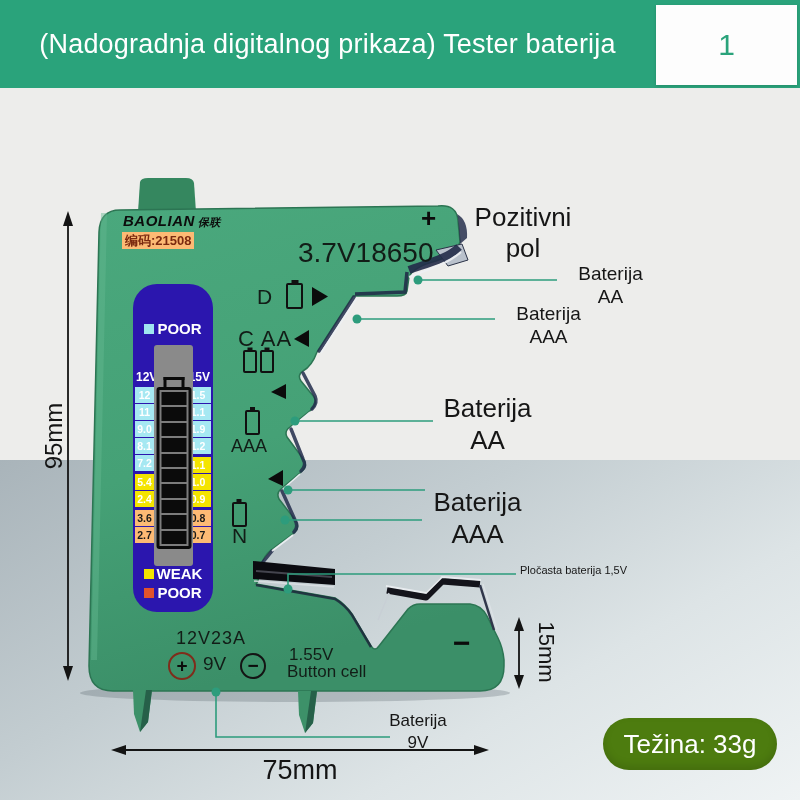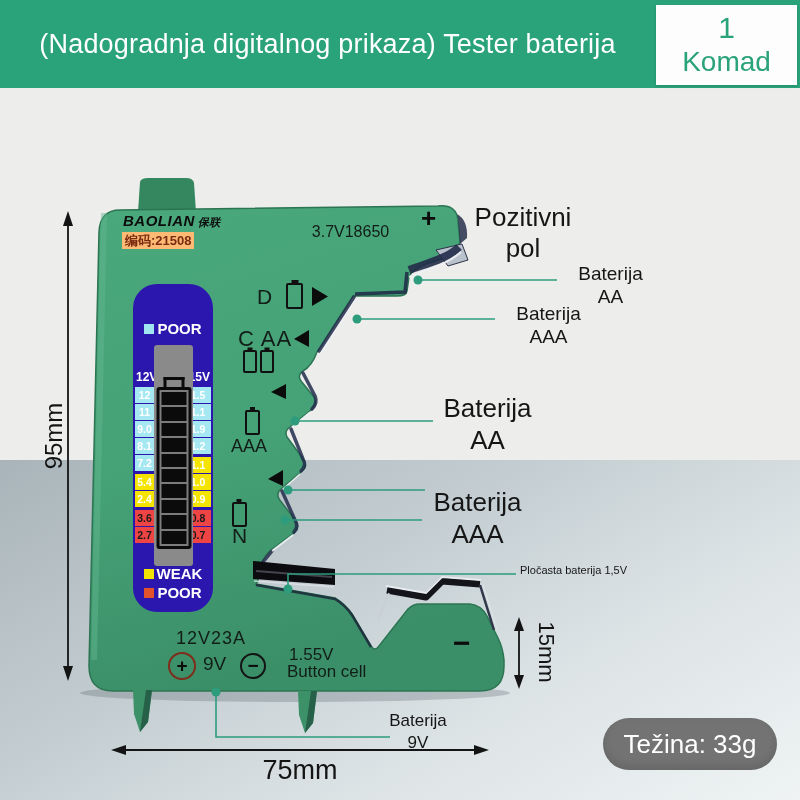--- a/index.html
+++ b/index.html
@@ -28,29 +28,29 @@
   #lbl-aa-mid{left:425px;top:392px;width:125px;font-size:26px;line-height:32px;}
   #lbl-aaa-mid{left:415px;top:486px;width:125px;font-size:26px;line-height:32px;}
   #lbl-plocasta{left:520px;top:564px;width:175px;font-size:11px;text-align:left;}
   #lbl-9v{left:378px;top:710px;width:80px;font-size:17px;line-height:22px;}
   
   .dim{color:#141414;text-align:center;}
   #dim-95{left:-6px;top:422px;width:120px;font-size:24px;transform:rotate(-90deg);}
   #dim-75{left:230px;top:755px;width:140px;font-size:27px;}
   #dim-15{left:501px;top:639px;width:90px;font-size:22px;transform:rotate(90deg);}
   
-  #badge{left:603px;top:718px;width:174px;height:52px;border-radius:26px;background:#737373;
+  #badge{left:603px;top:718px;width:174px;height:52px;border-radius:26px;background:#4d7c0f;
        color:#fff;font-size:26px;display:flex;align-items:center;justify-content:center;
        box-shadow:inset 0 -4px 8px rgba(0,0,0,.12);}
   
   .dtxt{color:#121d17;}
   #brand{left:123px;top:212px;font-size:15px;font-weight:900;font-style:italic;color:#0c0c0c;letter-spacing:.5px;}
   #brand .cn{font-size:11px;font-weight:700;margin-left:3px;}
   #code{left:122px;top:232px;background:#fdba74;color:#7c2a10;font-size:13px;font-weight:700;padding:0 3px;line-height:17px;}
-  #v18650{left:298px;top:223px;width:105px;text-align:center;font-size:16px;}
+  #v18650{left:298px;top:237px;width:105px;text-align:center;font-size:28px;}
   #plus-top{left:421px;top:203px;font-size:26px;font-weight:700;color:#0b0b0b;}
   #d-label{left:257px;top:285px;font-size:21px;}
   #caa-label{left:238px;top:326px;font-size:22px;letter-spacing:1px;}
   #aaa-label{left:231px;top:436px;font-size:18px;}
   #n-label{left:232px;top:524px;font-size:21px;}
   #v12-label{left:176px;top:628px;font-size:18px;letter-spacing:1px;}
   #v9-label{left:203px;top:653px;font-size:19px;}
   #circle-plus{left:168px;top:652px;width:24px;height:24px;border:2.5px solid #7f2c1b;border-radius:50%;
        display:flex;align-items:center;justify-content:center;font-size:19px;font-weight:700;color:#0c0c0c;}
   #circle-minus{left:240px;top:653px;width:22px;height:22px;border:2.2px solid #141414;border-radius:50%;
@@ -66,21 +66,21 @@
   #good-row{top:36px;} #weak-row{top:281px;} #poor-row{top:300px;}
   .hdr{position:absolute;top:86px;color:#fff;font-weight:700;font-size:12px;}
   #hdr12{left:3px;} #hdr15{right:3px;}
   .col{position:absolute;top:103px;display:flex;flex-direction:column;}
   #col-left{left:2px;width:19px;} #col-right{right:2px;width:26px;}
   .cell{height:16px;line-height:16px;margin-bottom:1px;text-align:center;
        font-size:10.5px;font-weight:700;}
   .cell.gap{margin-top:2px;}
   .lv-good{background:#a6e8f2;color:#fff;}
   .lv-weak{background:#f4e400;color:#fff;}
-  .lv-poor{background:#ef4444;color:#1a1a1a;}
+  .lv-poor{background:#fdba74;color:#1a1a1a;}
   #gauge{position:absolute;left:21px;top:61px;width:39px;height:221px;background:#8a8a8a;border-radius:3px;}
   #gauge .nub{position:absolute;left:50%;transform:translateX(-50%);top:32px;width:15px;height:8px;
        background:#8a8a8a;border:3px solid #0a0a0a;border-bottom:none;}
   #gauge .bat{position:absolute;left:50%;transform:translateX(-50%);top:42px;width:25px;height:152px;
        border:3px solid #0a0a0a;border-radius:3px;background:#7c7c7c;padding:2px;
        display:flex;flex-direction:column;gap:2px;}
   #gauge .seg{flex:1;background:#0b0b0b;}
   svg{position:absolute;left:0;top:0;}
 </style>
 </head>
@@ -322,14 +322,13 @@
 <div class="abs dim" id="dim-95">95mm</div>
 <div class="abs dim" id="dim-75">75mm</div>
 <div class="abs dim" id="dim-15">15mm</div>
 
 <div class="abs" id="badge">Težina: 33g</div>
 
 <div class="abs" id="header"></div>
 <div class="abs" id="header-title">(Nadogradnja digitalnog prikaza) Tester baterija</div>
 <div class="abs" id="qty-box">
   <div class="n">1</div>
-  <div class="u">Komad</div>
 </div>
 
 </body></html>

